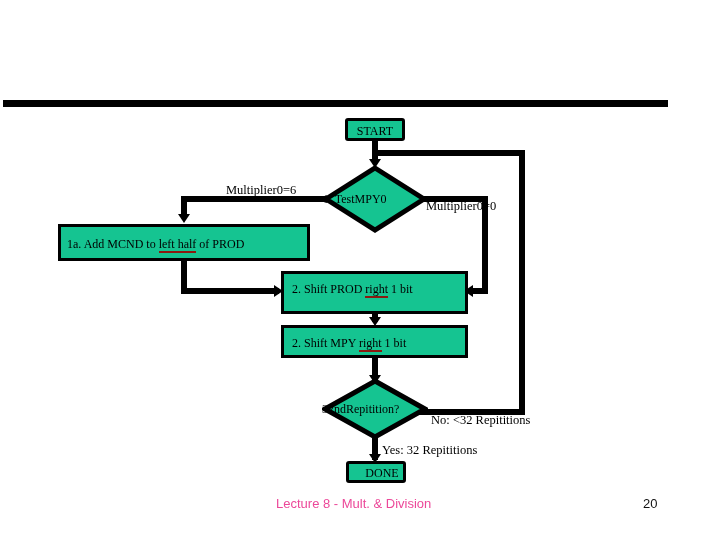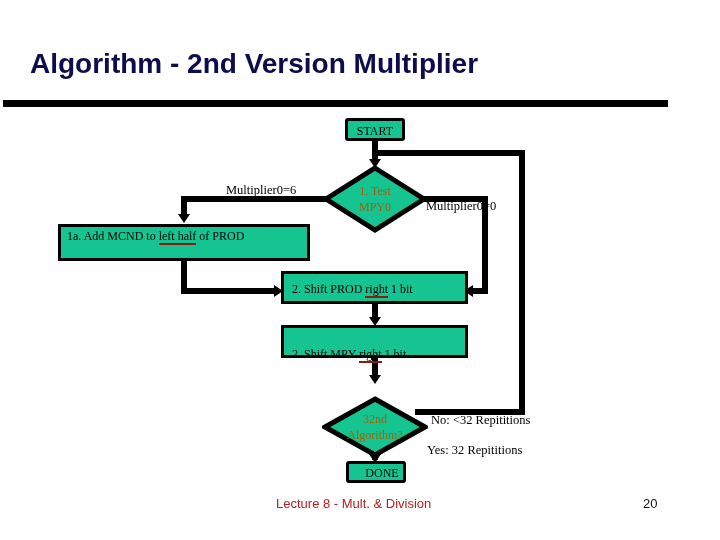--- a/index.html
+++ b/index.html
@@ -66,26 +66,24 @@
   }
   .diamond .shape {
     position: absolute;
     inset: 0;
   }
   .diamond svg { display: block; width: 100%; height: 100%; }
   .diamond .dlabel {
     position: absolute;
     inset: 0;
     display: flex;
-    flex-direction: column;
     align-items: center;
-    justify-content: center;
     font-size: 12px;
     line-height: 16px;
-    color: #a16207;
+    color: #000000;
     pointer-events: none;
   }
 
   
   .ln {
     position: absolute;
     background: #000000;
   }
   .arrow-down {
     position: absolute;
@@ -124,38 +122,37 @@
     padding-bottom: 0px;
   }
 
   
   #footer-text {
     position: absolute;
     left: 276px;
     top: 496px;
     font-family: "Liberation Sans", "DejaVu Sans", sans-serif;
     font-size: 13px;
-    color: #b91c1c;
+    color: #ec4899;
     white-space: nowrap;
   }
   #footer-page {
     position: absolute;
     left: 643px;
     top: 496px;
     font-family: "Liberation Sans", "DejaVu Sans", sans-serif;
     font-size: 13px;
     color: #111111;
   }
 </style>
 </head>
 <body>
 
 <div id="slide">
 
-  <div id="title">Algorithm - 2nd Version Multiplier</div>
   <div id="divider"></div>
 
   <div class="ln" style="left:372px; top:140px; width:6px; height:22px;"></div>
   <div class="arrow-down" style="left:369px; top:159px;"></div>
 
   <div class="ln" style="left:372px; top:150px; width:153px; height:6px;"></div>
   <div class="ln" style="left:519px; top:150px; width:6px; height:265px;"></div>
   <div class="ln" style="left:415px; top:409px; width:110px; height:6px;"></div>
 
   <div class="ln" style="left:181px; top:196px; width:145px; height:6px;"></div>
@@ -194,54 +191,54 @@
       <span>1. Test</span>
       <span>MPY0</span>
     </div>
   </div>
 
   <div class="edge-label" style="left:226px; top:183px;">Multiplier0=6</div>
 
   <div class="edge-label" style="left:426px; top:199px;">Multiplier0=0</div>
 
   <div class="node" style="left:58px; top:224px; width:252px; height:37px;">
-    <div class="pad" style="padding:1px 6px;">
+    <div class="pad" style="padding:9px 6px;">
       <div>
         <span>1a. Add MCND to </span><span class="uline">left half</span><span> of PROD</span>
       </div>
     </div>
   </div>
 
-  <div class="node" style="left:281px; top:271px; width:187px; height:33px;">
+  <div class="node" style="left:281px; top:271px; width:187px; height:43px;">
     <div class="pad" style="padding:7px 8px;">
       <span>2. Shift PROD </span><span class="uline">right</span><span> 1 bit</span>
     </div>
   </div>
 
   <div class="node" style="left:281px; top:325px; width:187px; height:33px;">
-    <div class="pad" style="padding:18px 8px;">
+    <div class="pad" style="padding:7px 8px;">
       <span>2. Shift MPY </span><span class="uline">right</span><span> 1 bit</span>
     </div>
   </div>
 
-  <div class="diamond" style="left:322px; top:396px; width:106px; height:62px;">
+  <div class="diamond" style="left:322px; top:378px; width:106px; height:62px;">
     <div class="shape">
       <svg viewBox="0 0 106 62" preserveAspectRatio="none" aria-hidden="true">
         <polygon points="53,3 103,31 53,59 3,31" fill="#15c491" stroke="#000000" stroke-width="5" stroke-linejoin="miter"></polygon>
       </svg>
     </div>
     <div class="dlabel">
       <span>32nd</span>
-      <span>Algorithm?</span>
+      <span>Repitition?</span>
     </div>
   </div>
 
   <div class="edge-label" style="left:431px; top:413px;">No: &lt;32 Repititions</div>
 
-  <div class="edge-label" style="left:382px; top:443px;margin-left:45px;">Yes: 32 Repititions</div>
+  <div class="edge-label" style="left:382px; top:443px;">Yes: 32 Repititions</div>
 
   <div class="node rounded center" style="left:346px; top:461px; width:60px; height:22px;padding-left:12px;">
     <div class="pad" style="padding:1px 4px;">DONE</div>
   </div>
 
   <div id="footer-text">Lecture 8 - Mult. &amp; Division</div>
   <div id="footer-page">20</div>
 
 </div>
 

